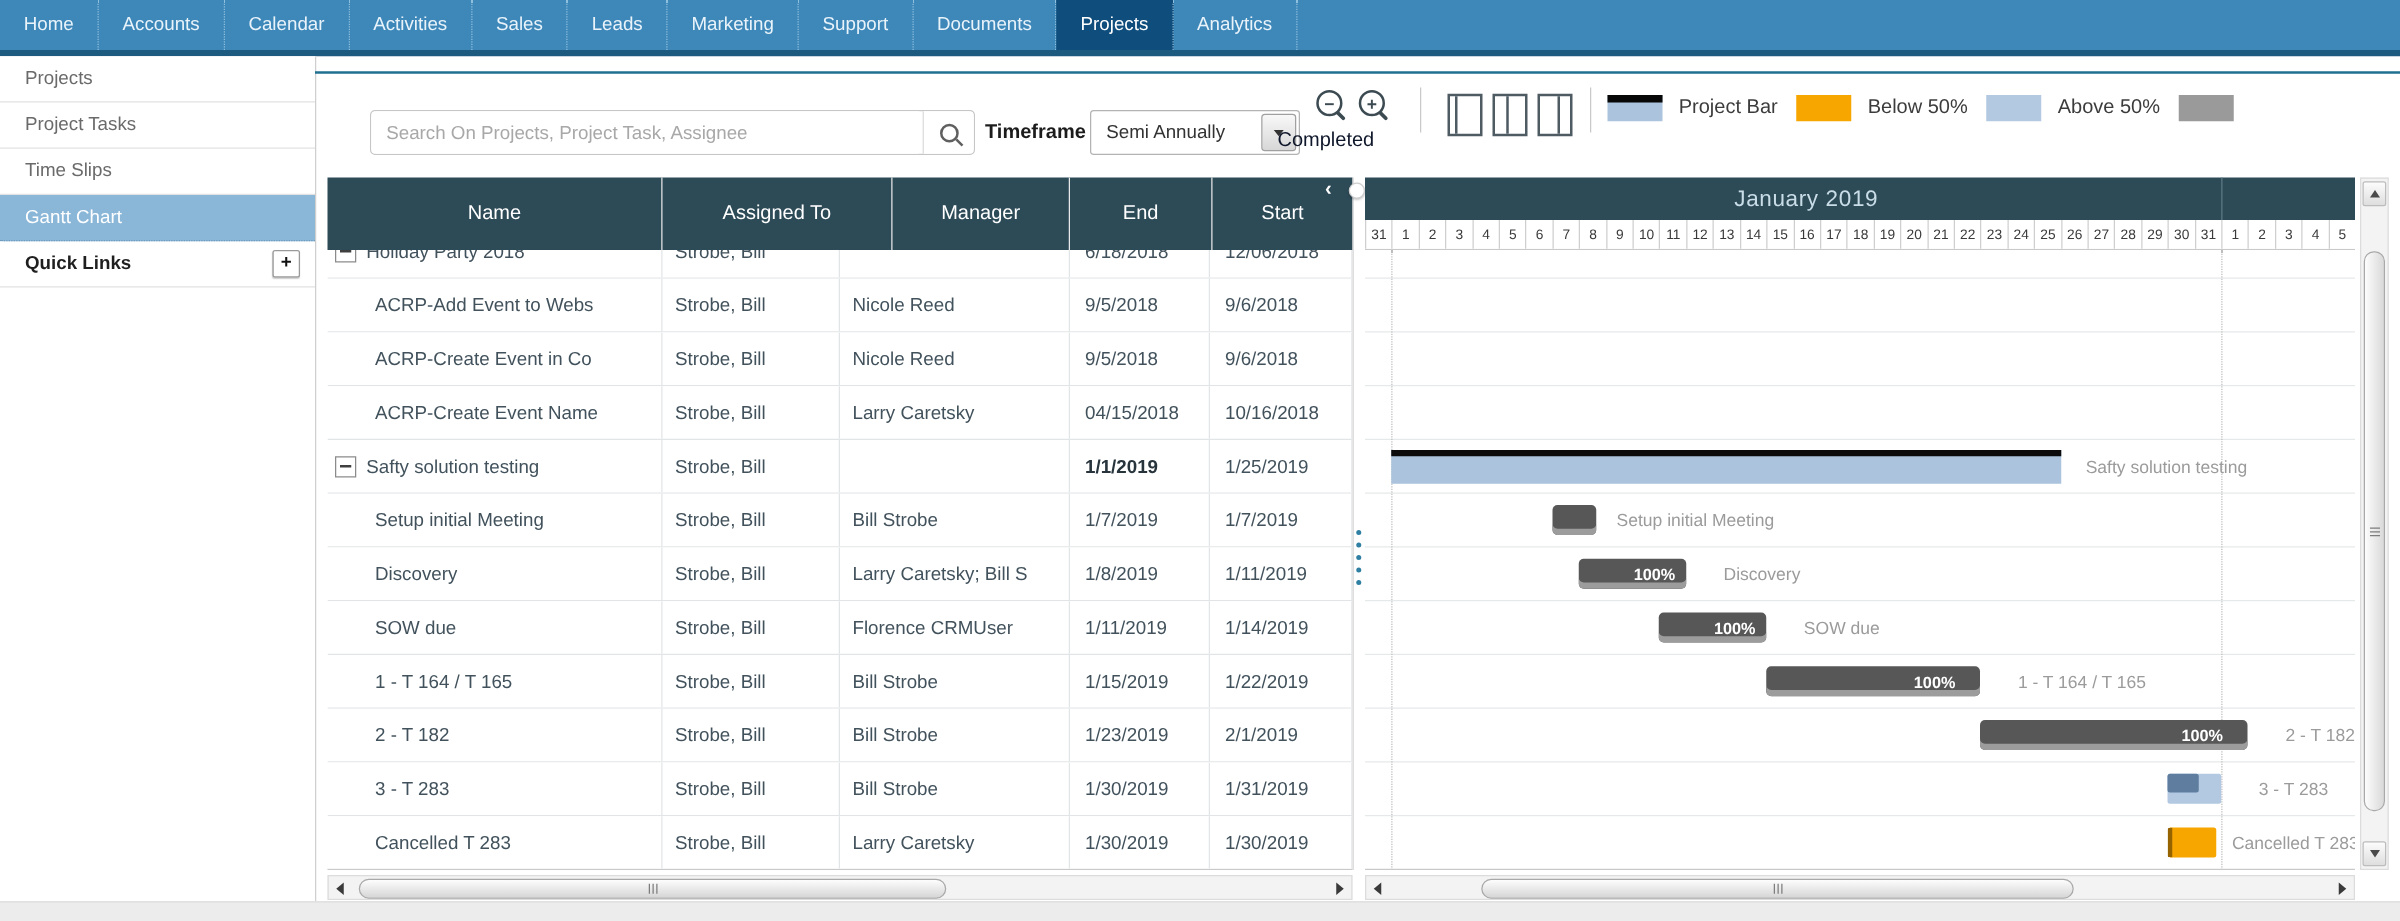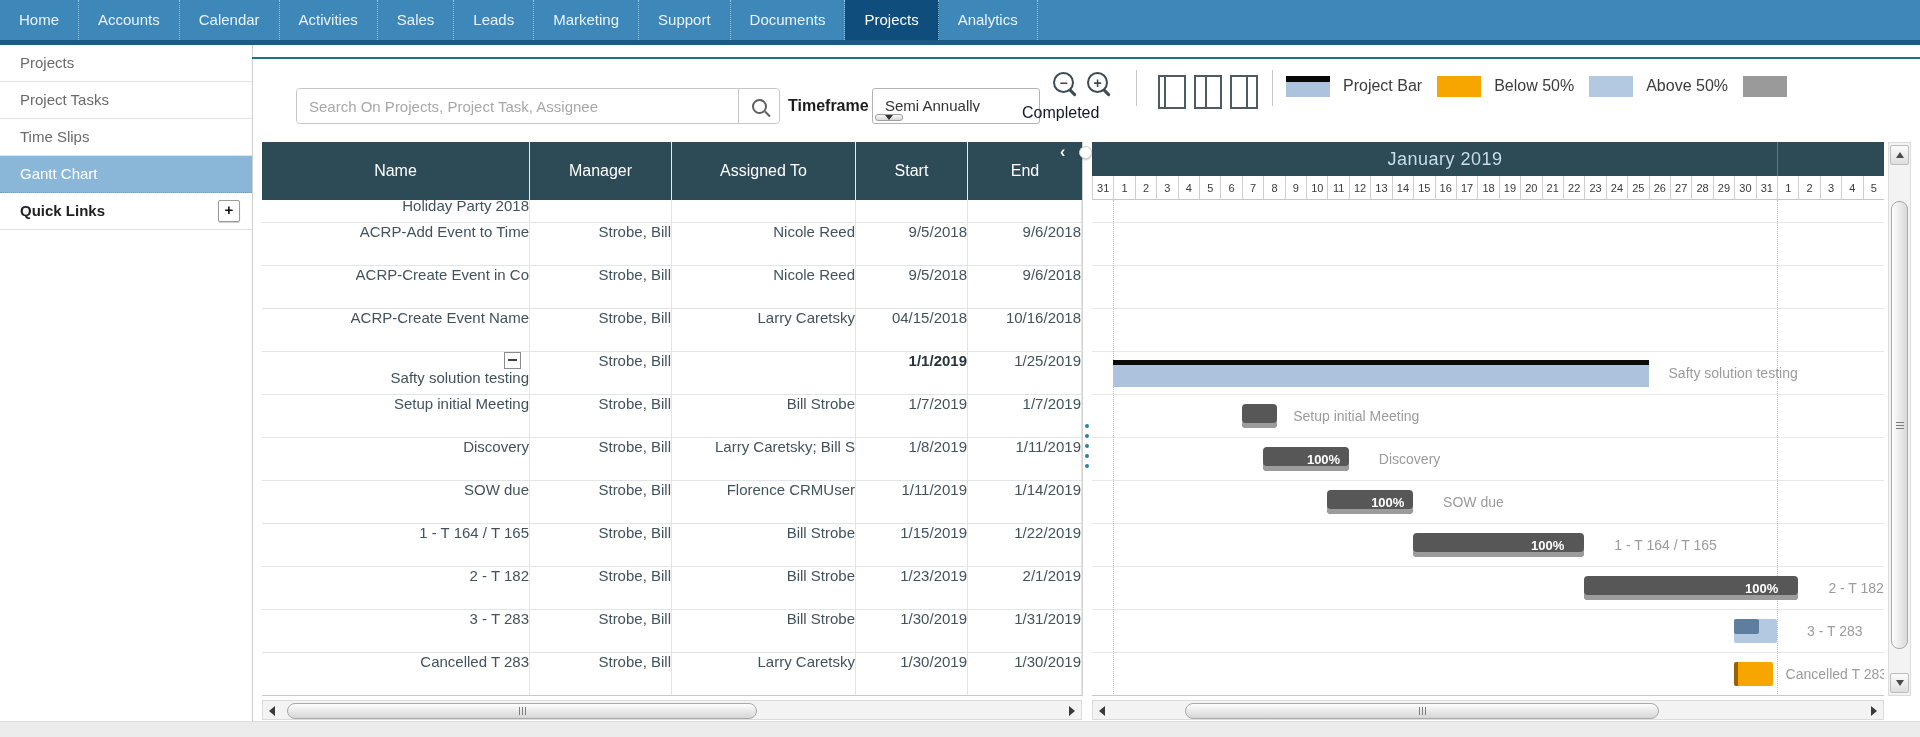--- a/index.html
+++ b/index.html
@@ -19,21 +19,21 @@
             line-height:18px;text-align:center;color:#111;font-weight:bold;font-size:15px;background:#fff;box-shadow:0 1px 1px rgba(0,0,0,.2);}
   .topline{position:absolute;left:252px;top:57px;width:1668px;height:2px;background:#20708f;}
   
   .search-wrap{position:absolute;left:296px;top:88px;width:484px;height:36px;border:1px solid #c6c6c6;border-radius:4px;display:flex;background:#fff;box-sizing:border-box;}
   .search-input{flex:1;border:none;outline:none;padding:0 12px;font-size:15px;color:#333;border-radius:4px;font-family:"Liberation Sans",sans-serif;}
   .search-input::placeholder{color:#a8a8a8;}
   .search-btn{width:40px;border-left:1px solid #c6c6c6;display:flex;align-items:center;justify-content:center;background:#fff;border-radius:0 4px 4px 0;cursor:pointer;}
   .mag{position:relative;width:11px;height:11px;border:2px solid #5f5f5f;border-radius:50%;display:inline-block;}
   .mag::after{content:"";position:absolute;width:7px;height:2px;background:#5f5f5f;transform:rotate(45deg);right:-6px;bottom:-3px;}
   .tf-label{position:absolute;left:788px;top:97px;font-size:16px;font-weight:bold;color:#1c1c1c;}
-  .dropdown{position:absolute;left:872px;top:88px;width:168px;height:36px;border:1px solid #b3b3b3;border-radius:3px;background:#fff;display:flex;box-sizing:border-box;flex-direction:column;}
+  .dropdown{position:absolute;left:872px;top:88px;width:168px;height:36px;border:1px solid #b3b3b3;border-radius:3px;background:#fff;display:flex;box-sizing:border-box;}
   .dd-value{flex:1;line-height:33px;padding-left:12px;font-size:15px;color:#333;white-space:nowrap;overflow:hidden;}
   .dd-btn{width:26px;margin:2px;border:1px solid #a0a0a0;border-radius:3px;background:linear-gradient(#f8f8f8,#d7d7d7);display:flex;align-items:center;justify-content:center;cursor:pointer;}
   .dd-caret{width:0;height:0;border-left:4px solid transparent;border-right:4px solid transparent;border-top:5px solid #333;}
   .tool-mag{position:absolute;top:72px;width:28px;height:28px;cursor:pointer;}
   .tool-mag .circ{position:absolute;left:0;top:0;width:17px;height:17px;border:2px solid #3c4a52;border-radius:50%;
                   display:flex;align-items:center;justify-content:center;font-size:14px;font-weight:bold;color:#3c4a52;line-height:1;}
   .tool-mag .handle{position:absolute;width:9px;height:3px;background:#3c4a52;transform:rotate(45deg);left:15px;top:19px;border-radius:2px;}
   .completed-label{position:absolute;left:1022px;top:104px;font-size:16px;color:#0f172a;}
   .vdiv{position:absolute;top:70px;width:1px;height:36px;background:#c9c9c9;}
   .rect-icon{position:absolute;top:75px;width:24px;height:30px;border:2px solid #4e5b63;background:#fff;cursor:pointer;}
@@ -41,21 +41,21 @@
   .legend{position:absolute;left:1286px;top:74px;height:24px;display:flex;align-items:center;font-size:16px;color:#3c3c3c;}
   .lg-swatch{width:44px;height:21px;margin-right:13px;}
   .lg-swatch.project{height:15px;border-top:6px solid #070707;}
   .lg-label{margin-right:15px;white-space:nowrap;}
   
   .thead{position:absolute;left:262px;top:142px;width:820px;height:58px;background:#2d4a57;display:flex;}
   .th{display:flex;align-items:center;justify-content:center;color:#fff;font-size:16px;border-right:1px solid #e8e8e8;box-sizing:border-box;cursor:pointer;}
   .th:last-child{border-right:none;}
   .tbody{position:absolute;left:262px;top:200px;width:820px;height:496px;overflow:hidden;border-bottom:1px solid #c9c9c9;box-sizing:border-box;}
   .trow{display:flex;height:43px;border-bottom:1px solid #e2e5e7;font-size:15px;color:#42525c;box-sizing:border-box;background:#fff;}
-  .td{display:flex;align-items:flex-end;overflow:hidden;border-right:1px solid #e2e5e7;white-space:nowrap;box-sizing:border-box;flex-direction:column;}
+  .td{display:flex;align-items:center;overflow:hidden;border-right:1px solid #e2e5e7;white-space:nowrap;box-sizing:border-box;}
   .td.date{padding-left:12px;}
   .td.bold{font-weight:bold;color:#27343c;}
   .expander{width:15px;height:15px;border:1px solid #8b8b8b;margin:0 8px 0 6px;position:relative;background:#fff;flex:0 0 15px;cursor:pointer;}
   .expander::after{content:"";position:absolute;left:3px;right:3px;top:6px;height:2px;background:#3f3f3f;}
   .indent1{padding-left:38px;}
   
   .split-line{position:absolute;left:1082px;top:142px;width:1px;height:554px;background:#d3d3d3;}
   .split-dot{position:absolute;left:1085px;width:4px;height:4px;background:#2f7fa3;border-radius:50%;}
   .knob{position:absolute;left:1079px;top:146px;width:11px;height:11px;background:#fff;border:1px solid #cfcfcf;border-radius:50%;box-shadow:0 1px 2px rgba(0,0,0,.25);}
   .chev{position:absolute;top:143px;font-size:16px;font-weight:bold;cursor:pointer;line-height:18px;}
@@ -162,39 +162,39 @@
       <div class="lg-label">Project Bar</div>
       <div class="lg-swatch" style="background: rgb(247, 166, 0);"></div>
       <div class="lg-label">Below 50%</div>
       <div class="lg-swatch" style="background: rgb(179, 201, 226);"></div>
       <div class="lg-label">Above 50%</div>
       <div class="lg-swatch" style="background: rgb(154, 154, 154);"></div>
     </div>
 
   <div class="thead" id="thead">
       <div class="th" style="width: 268px;">Name</div>
+      <div class="th" style="width: 184px;">Assigned To</div>
       <div class="th" style="width: 142px;">Manager</div>
-      <div class="th" style="width: 184px;">Assigned To</div>
+      <div class="th" style="width: 114px;">End</div>
       <div class="th" style="width: 112px;">Start</div>
-      <div class="th" style="width: 114px;">End</div>
     </div>
   <div class="tbody" id="tbody">
       <div class="trow" style="margin-top: -20px;">
         <div class="td" style="width: 268px;">
           <div class="expander"></div>
           <div style="overflow: hidden; white-space: nowrap;">Holiday Party 2018</div>
         </div>
         <div class="td" style="width: 142px; padding-left: 10px;">Strobe, Bill</div>
         <div class="td" style="width: 184px; padding-left: 10px;"></div>
         <div class="td date" style="width: 112px;">6/18/2018</div>
         <div class="td date" style="width: 114px;">12/06/2018</div>
       </div>
       <div class="trow">
         <div class="td indent1" style="width: 268px;">
-          <div style="overflow: hidden; white-space: nowrap;">ACRP-Add Event to Time</div>
+          <div style="overflow: hidden; white-space: nowrap;">ACRP-Add Event to Webs</div>
         </div>
         <div class="td" style="width: 142px; padding-left: 10px;">Strobe, Bill</div>
         <div class="td" style="width: 184px; padding-left: 10px;">Nicole Reed</div>
         <div class="td date" style="width: 112px;">9/5/2018</div>
         <div class="td date" style="width: 114px;">9/6/2018</div>
       </div>
       <div class="trow">
         <div class="td indent1" style="width: 268px;">
           <div style="overflow: hidden; white-space: nowrap;">ACRP-Create Event in Co</div>
         </div>

